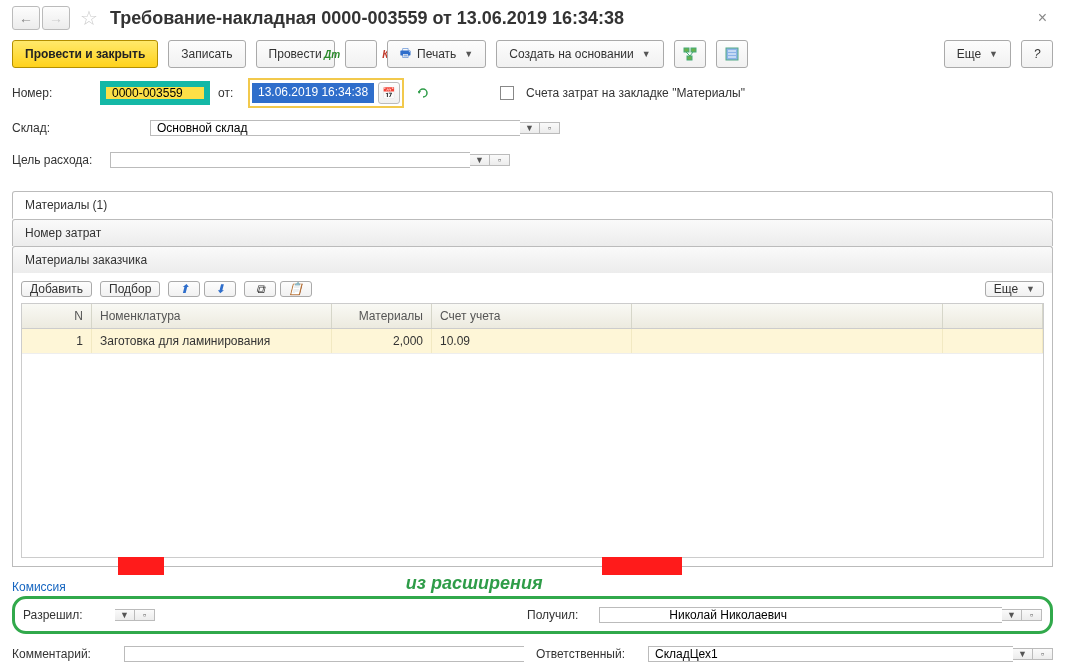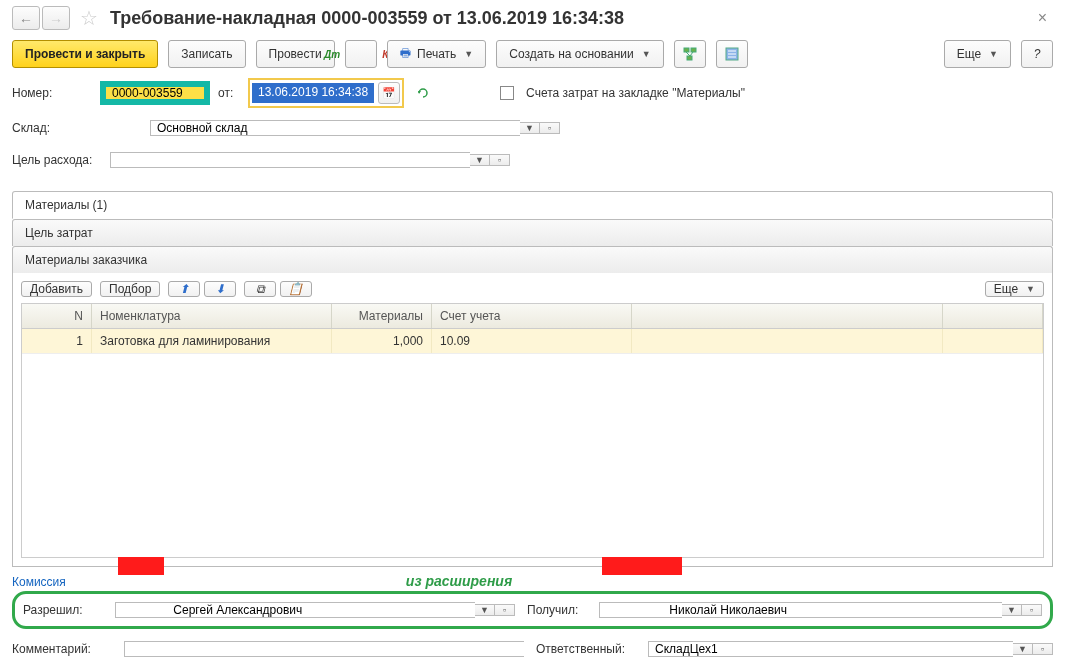--- a/index.html
+++ b/index.html
@@ -223,21 +223,21 @@
     padding: 0 12px;
   }
   .link {
     color: #1565c0;
     cursor: pointer;
   }
   .ext-label {
     color: #2e9c48;
     font-weight: bold;
     font-style: italic;
-    font-size: 14px;
+    font-size: 18px;
     margin-left: 340px;
   }
   .green-frame {
     border: 3px solid #31a94b;
     border-radius: 14px;
     padding: 4px 8px;
     display: flex;
     align-items: center;
     gap: 12px;
     margin: 2px 0 6px 0;
@@ -346,21 +346,21 @@
       <input value="" style="">
       <div class="lk-btn">▼</div>
       <div class="lk-btn">▫</div>
     </div>
   </div>
 </div>
 
 <div class="tabs-block">
   <div class="tabs">
     <div class="tab active">Материалы (1)</div>
-    <div class="tab">Цель затрат</div>
+    <div class="tab">Номер затрат</div>
     <div class="tab">Материалы заказчика</div>
   </div>
   <div class="tab-body">
     <div class="subtoolbar">
       <div class="btn small">Добавить</div>
       <div class="btn small">Подбор</div>
       <div class="grp">
         <div class="btn small icon-only">
             <span style="color:#2f6ecb;">⬆</span>
           </div>
@@ -388,39 +388,38 @@
         <div class="gh col-n">N</div>
         <div class="gh col-nomen">Номенклатура</div>
         <div class="gh col-qty">Материалы</div>
         <div class="gh col-acct">Счет учета</div>
         <div class="gh col-sp"></div>
         <div class="gh col-end"></div>
       </div>
       <div class="grid-row">
         <div class="gc col-n">1</div>
         <div class="gc col-nomen">Заготовка для ламинирования</div>
-        <div class="gc col-qty">1,000</div>
+        <div class="gc col-qty">2,000</div>
         <div class="gc col-acct">10.09</div>
         <div class="gc col-sp"></div>
         <div class="gc col-end"></div>
       </div>
     </div>
   </div>
 </div>
 
 <div class="bottom">
   <div style="display:flex;align-items:flex-end;margin-top:6px;">
     <span class="link">Комиссия</span>
     <span class="ext-label">из расширения</span>
   </div>
 
   <div class="green-frame">
     <div class="label" style="min-width:80px">Разрешил:</div>
     <div class="lookup" style="width:400px">
-      <input id="approved-input" value="     Сергей Александрович" style="">
       <div class="lk-btn">▼</div>
       <div class="lk-btn">▫</div>
     </div>
     <div class="label" style="min-width:60px">Получил:</div>
     <div class="lookup" style="flex:1">
       <input id="received-input" value="      Николай Николаевич" style="">
       <div class="lk-btn">▼</div>
       <div class="lk-btn">▫</div>
     </div>
   </div>

